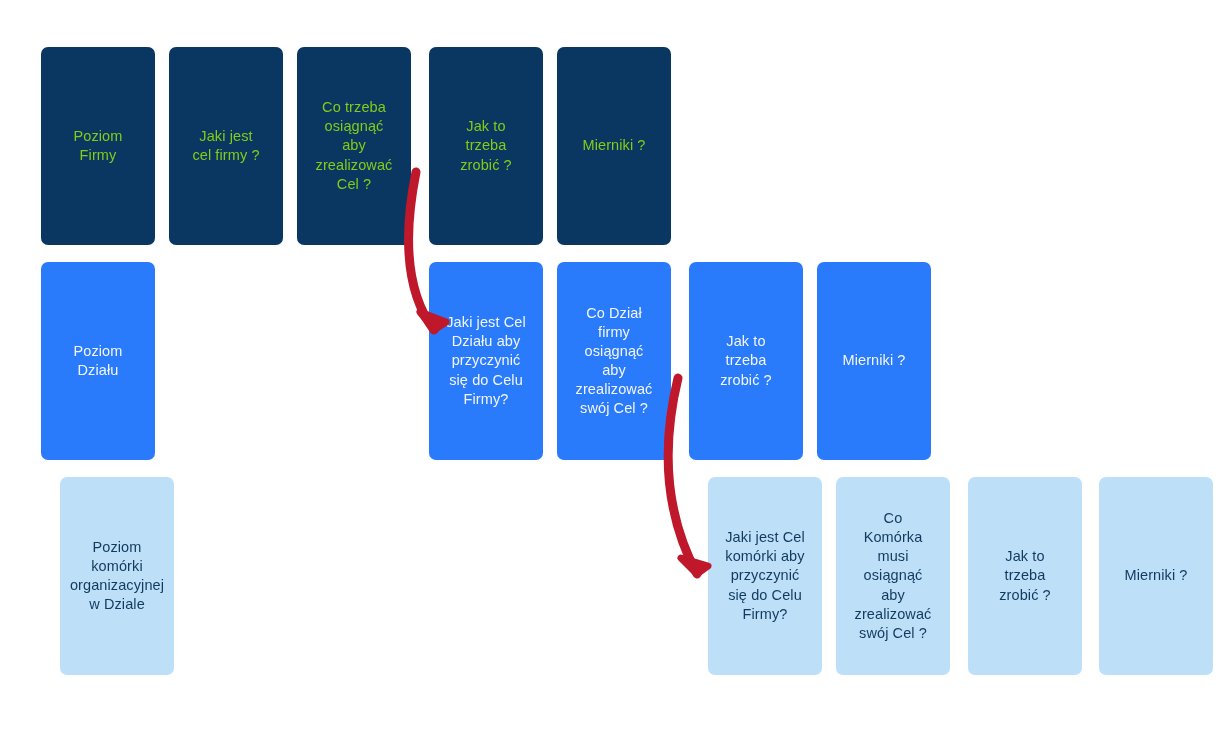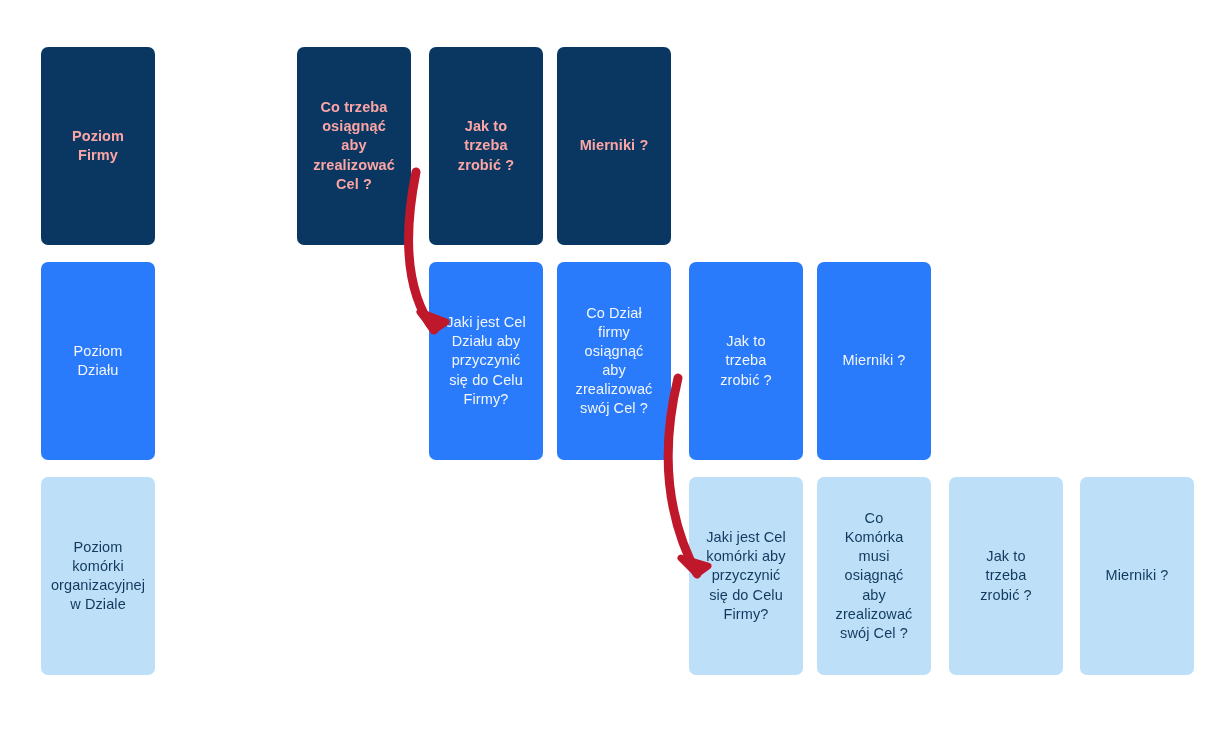--- a/index.html
+++ b/index.html
@@ -28,47 +28,49 @@
     text-align: center;
     padding: 4px 6px;
     font-size: 14.5px;
     line-height: 1.32;
     letter-spacing: 0.1px;
     white-space: pre-line;
     -webkit-font-smoothing: antialiased;
   }
   .row-firma {
     background: #0a3761;
-    color: #fca5a5;
-    font-weight: bold;
+    color: #84cc16;
   }
   .row-dzial {
     background: #2a7bfb;
     color: #f2f6fa;
   }
   .row-komorka {
     background: #bddff8;
     color: #123a5e;
+    margin-left: 19px;
   }
   #arrow-layer {
     position: absolute;
     left: 0;
     top: 0;
     width: 1230px;
     height: 732px;
     pointer-events: none;
   }
 </style>
 </head>
 <body>
 
 <div id="canvas">
 
   <div class="card row-firma" style="left:41px;top:47px;width:114px;height:198px;">Poziom
 Firmy</div>
+  <div class="card row-firma" style="left:169px;top:47px;width:114px;height:198px;">Jaki jest
+cel firmy ?</div>
   <div class="card row-firma" style="left:297px;top:47px;width:114px;height:198px;">Co trzeba
 osiągnąć
 aby
 zrealizować
 Cel ?</div>
   <div class="card row-firma" style="left:429px;top:47px;width:114px;height:198px;">Jak to
 trzeba
 zrobić ?</div>
   <div class="card row-firma" style="left:557px;top:47px;width:114px;height:198px;">Mierniki ?</div>
 

